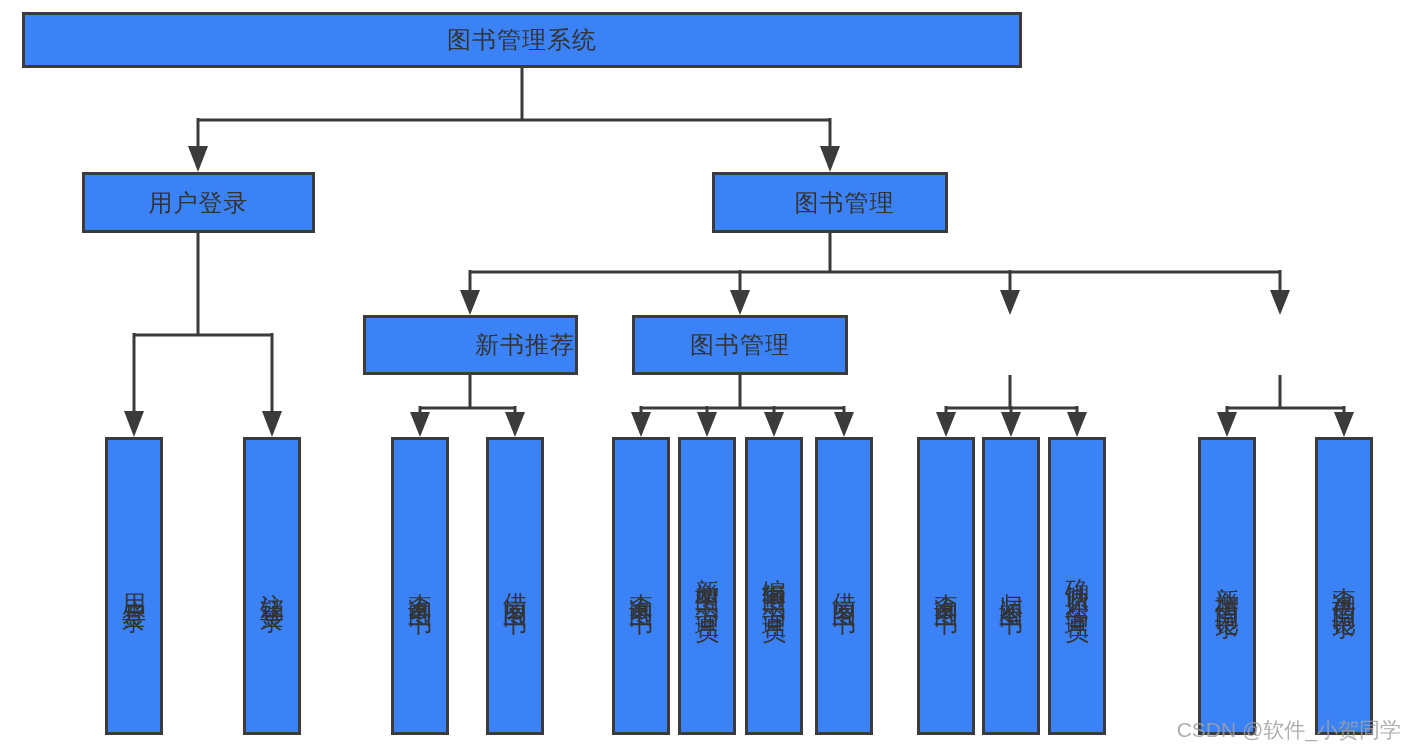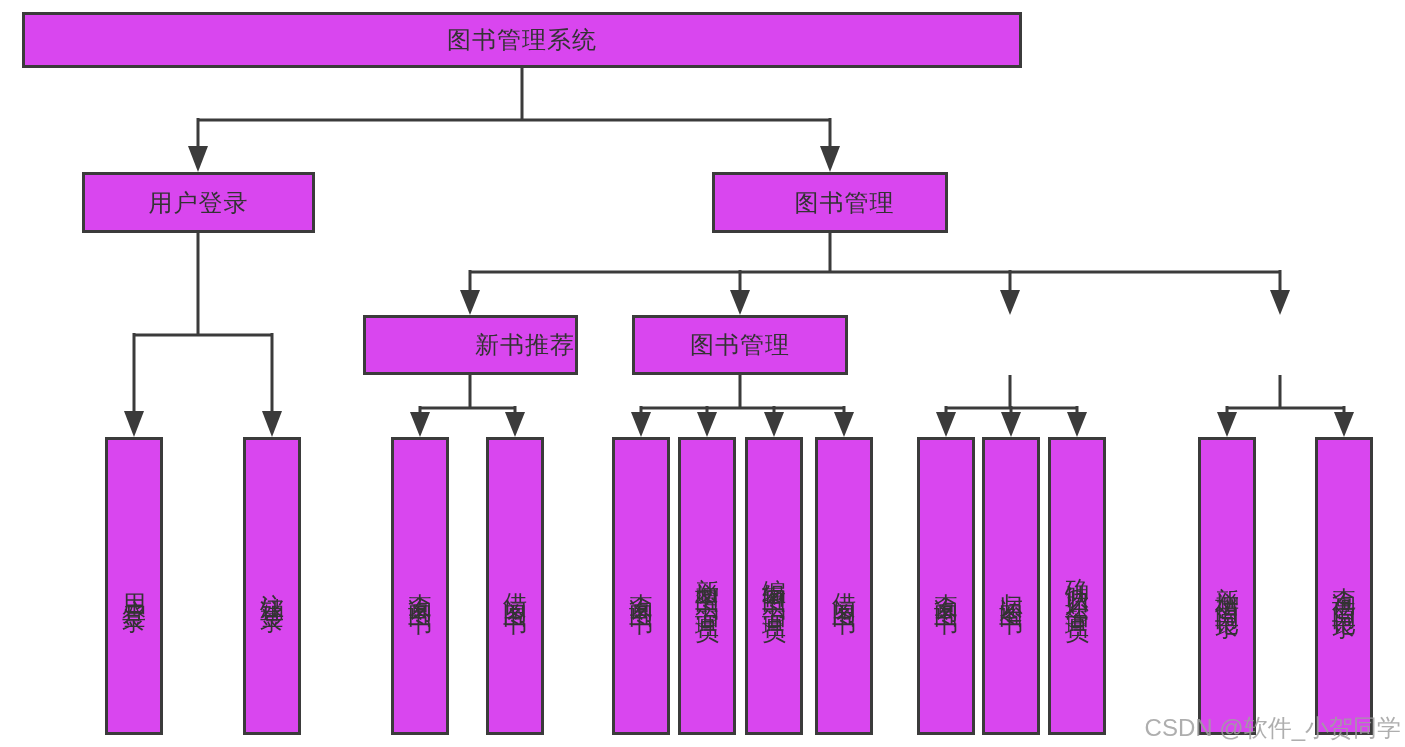--- a/index.html
+++ b/index.html
@@ -11,41 +11,41 @@
     overflow: hidden;
     font-family: "Liberation Sans", "DejaVu Sans", sans-serif;
   }
   #connectors { position: absolute; left: 0; top: 0; z-index: 1; }
   #connectors path.rail { stroke: #3b3b3b; stroke-width: 3; fill: none; }
   #connectors polygon.head { fill: #3b3b3b; stroke: none; }
   .box {
     position: absolute;
     box-sizing: border-box;
     border: 3px solid #3b3b3b;
-    background: #d946ef;
+    background: #3b82f6;
     display: flex;
     align-items: center;
     justify-content: center;
     color: #333333;
     z-index: 2;
   }
   .hlabel { font-size: 24px; letter-spacing: 1px; white-space: nowrap; }
   .vlabel {
     writing-mode: vertical-rl;
     text-orientation: mixed;
     font-size: 24px;
     letter-spacing: 6px;
     line-height: 1;
     white-space: nowrap;
   }
   #watermark {
     position: absolute;
     right: 4px;
     bottom: 3px;
-    font-size: 24px;
+    font-size: 21px;
     color: rgba(160,160,160,0.85);
     z-index: 3;
     white-space: nowrap;
   }
 </style>
 </head>
 <body>
 
 <div id="stage">
 

